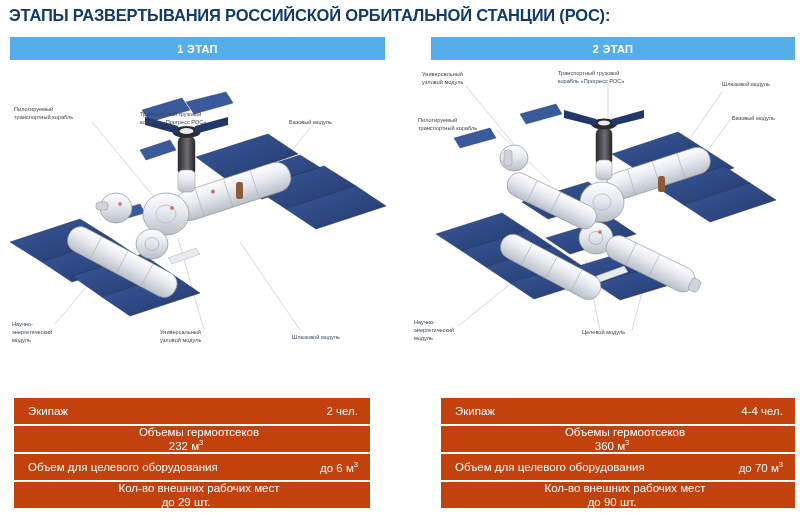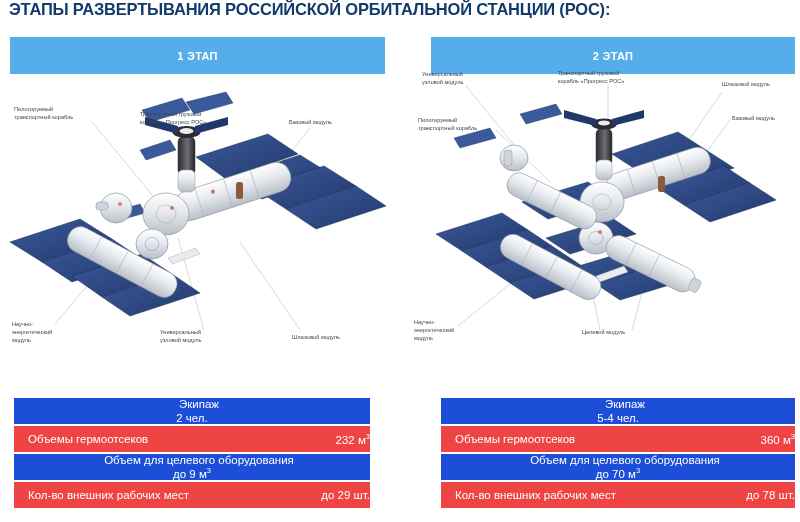--- a/index.html
+++ b/index.html
@@ -7,30 +7,30 @@
     width:800px;height:522px;
     background:#ffffff;
     font-family:"Liberation Sans", sans-serif;
     overflow:hidden;
     position:relative;
   }
   .page{position:relative;width:800px;height:522px;}
 
   
   .title{
-    position:absolute;left:9px;top:0;
+    position:absolute;left:9px;top:6px;
     font-size:16.5px;font-weight:bold;
     color:#123a6b;
     letter-spacing:-0.2px;
     white-space:nowrap;
   }
 
   
   .stage-bar{
-    position:absolute;top:37px;height:37px;
+    position:absolute;top:37px;height:23px;
     background:#55aeea;
     color:#ffffff;
     font-size:11px;font-weight:bold;
     display:flex;align-items:center;justify-content:center;
     letter-spacing:0.3px;
   }
   .stage-bar.one{left:10px;width:375px;}
   .stage-bar.two{left:431px;width:364px;}
 
   
@@ -52,31 +52,32 @@
   .spec.one{left:14px;width:356px;}
   .spec.two{left:441px;width:354px;}
 
   .spec-row{
     height:26px;
     display:flex;align-items:center;
     color:#ffffff;
     margin-bottom:2px;
     box-sizing:border-box;
   }
-  .spec-row.shade-a{background:#1d4ed8;flex-direction:column;}
-  .spec-row.shade-b{background:#ef4444;}
+  .spec-row.shade-a{background:#c2410c;}
+  .spec-row.shade-b{background:#c2410c;flex-direction:column;}
 
   .spec-label{
     flex:1;
     font-size:11.5px;
     padding-left:14px;
     white-space:nowrap;
   }
   .spec-value{
     font-size:11.5px;
+    padding-right:12px;
     text-align:right;
     white-space:nowrap;
   }
   .spec-value sup{font-size:7.5px;vertical-align:super;}
 </style>
 </head>
 <body>
 
 <div class="page">
 
@@ -204,21 +205,21 @@
     <div class="spec-row shade-a">
       <span class="spec-label">Экипаж</span>
       <span class="spec-value"><span>2 чел.</span></span>
     </div>
     <div class="spec-row shade-b">
       <span class="spec-label">Объемы гермоотсеков</span>
       <span class="spec-value"><span>232 м</span><sup>3</sup></span>
     </div>
     <div class="spec-row shade-a">
       <span class="spec-label">Объем для целевого оборудования</span>
-      <span class="spec-value"><span>до 9 м</span><sup>3</sup></span>
+      <span class="spec-value"><span>до 6 м</span><sup>3</sup></span>
     </div>
     <div class="spec-row shade-b">
       <span class="spec-label">Кол-во внешних рабочих мест</span>
       <span class="spec-value"><span>до 29 шт.</span></span>
     </div>
   </div>
 
   <div class="stage-bar two">
     <span>2 ЭТАП</span>
   </div>
@@ -351,29 +352,29 @@
       </g>
       <g>
         <text class="lbl" x="182" y="272">Целевой модуль</text>
       </g>
     </svg>
   </div>
 
   <div class="spec two">
     <div class="spec-row shade-a">
       <span class="spec-label">Экипаж</span>
-      <span class="spec-value"><span>5-4 чел.</span></span>
+      <span class="spec-value"><span>4-4 чел.</span></span>
     </div>
     <div class="spec-row shade-b">
       <span class="spec-label">Объемы гермоотсеков</span>
       <span class="spec-value"><span>360 м</span><sup>3</sup></span>
     </div>
     <div class="spec-row shade-a">
       <span class="spec-label">Объем для целевого оборудования</span>
       <span class="spec-value"><span>до 70 м</span><sup>3</sup></span>
     </div>
     <div class="spec-row shade-b">
       <span class="spec-label">Кол-во внешних рабочих мест</span>
-      <span class="spec-value"><span>до 78 шт.</span></span>
+      <span class="spec-value"><span>до 90 шт.</span></span>
     </div>
   </div>
 
 </div>
 
 </body></html>

